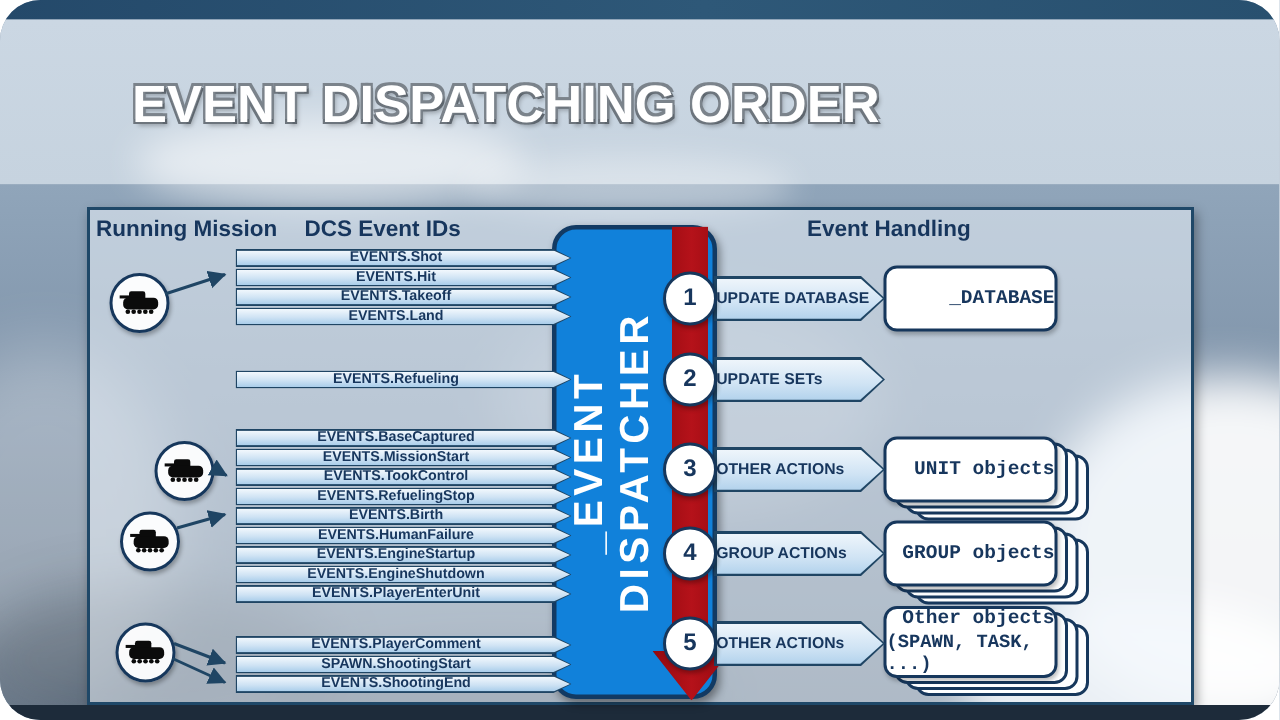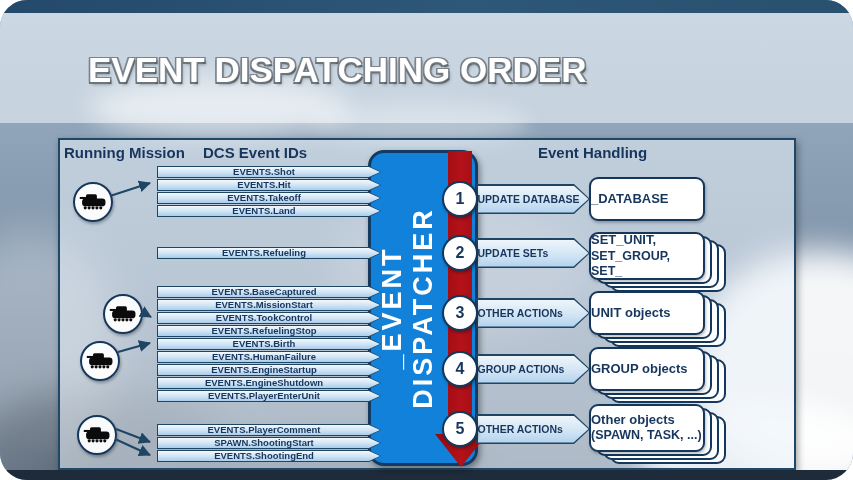--- a/index.html
+++ b/index.html
@@ -84,22 +84,22 @@
 
   
   .tgt { position:absolute; left:589px; width:116px; z-index:4; }
   .layer { position:absolute; left:0; top:0; width:100%; height:100%;
            background:#fdfeff; border:2px solid #16375c; border-radius:9px; }
   .l1 { transform:translate(7px,4px);  z-index:3; }
   .l2 { transform:translate(14px,8px); z-index:2; }
   .l3 { transform:translate(21px,12px);z-index:1; }
   .tgt-front { position:absolute; inset:0; z-index:4; background:#ffffff;
                border:2px solid #16375c; border-radius:9px;
-               display:flex; flex-direction:column; align-items:flex-start; justify-content:center;
-               box-shadow:1px 2px 3px rgba(0,0,0,.25); }
+               display:flex; flex-direction:column; align-items:flex-end; justify-content:center;
+               box-shadow:1px 2px 3px rgba(0,0,0,.25);font-family:Liberation Mono, monospace; }
   .box-line1 { font-size:13px;   font-weight:bold; color:#17365d; line-height:1.25; }
   .box-line2 { font-size:12.5px; font-weight:bold; color:#17365d; line-height:1.25; }
   .box-line2:empty { display:none; }
 
   
   .ticon { position:absolute; width:40px; height:40px; z-index:5;
            background:rgba(255,255,255,.93); border:2.5px solid #16375c; border-radius:50%;
            display:flex; align-items:center; justify-content:center;
            box-shadow:1px 2px 3px rgba(0,0,0,.3); }
   .ticon svg { width:28px; height:18px; }
@@ -258,29 +258,20 @@
   <div class="act" style="top:414px">
       <div class="act-in">
         <span>OTHER ACTIONs</span>
       </div>
     </div>
 
   <div class="tgt" style="top:177px;height:44px">
     <div class="tgt-front">
       <div class="box-line1">_DATABASE</div>
 
-    </div>
-  </div>
-  <div class="tgt" style="top:232px;height:48px">
-    <div class="layer l3"></div>
-    <div class="layer l2"></div>
-    <div class="layer l1"></div>
-    <div class="tgt-front">
-      <div class="box-line1">SET_UNIT,</div>
-      <div class="box-line2">SET_GROUP, SET_</div>
     </div>
   </div>
   <div class="tgt" style="top:291px;height:44px">
     <div class="layer l3"></div>
     <div class="layer l2"></div>
     <div class="layer l1"></div>
     <div class="tgt-front">
       <div class="box-line1">UNIT objects</div>
 
     </div>

